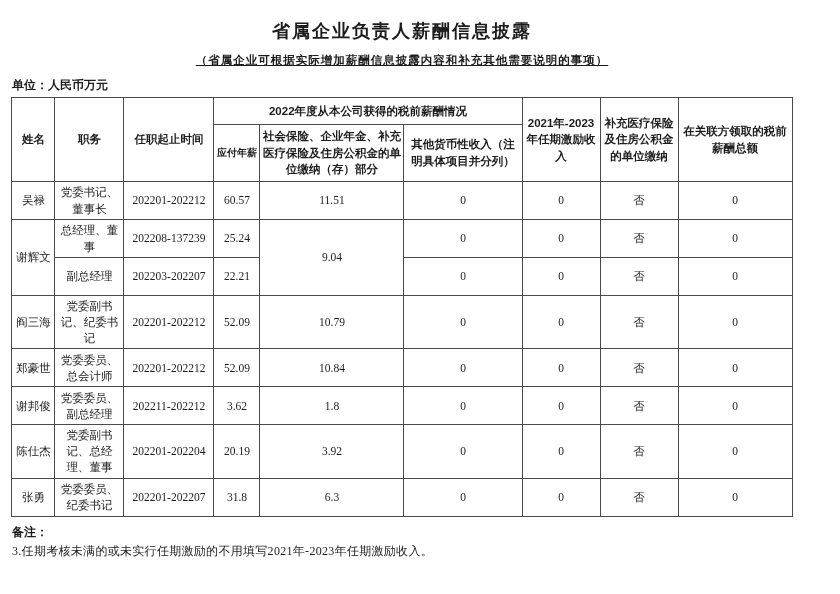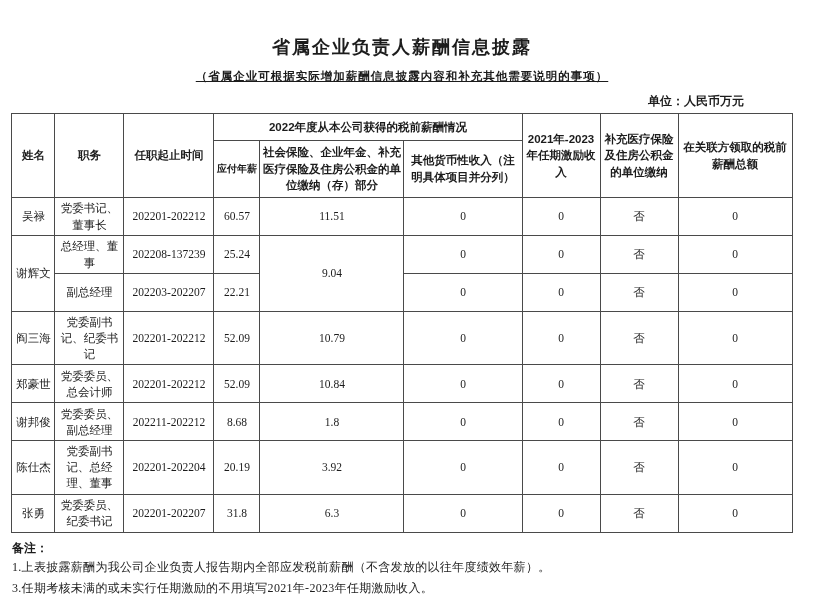--- a/index.html
+++ b/index.html
@@ -10,41 +10,40 @@
     height: 594px;
     overflow: hidden;
   }
   .page {
     width: 804px;
     height: 594px;
     background: #ffffff;
     color: #1c1c1c;
     font-family: "Liberation Serif", "DejaVu Serif", serif;
     box-sizing: border-box;
-    padding-top: 36px;
+    padding-top: 20px;
   }
   .title {
     text-align: center;
     font-size: 18px;
     font-weight: bold;
     letter-spacing: 2px;
     line-height: 22px;
   }
   .subtitle {
     text-align: center;
     font-size: 11.5px;
     font-weight: 600;
     margin-top: 11px;
     letter-spacing: 1px;
     text-decoration: underline;
   }
   .unit-line {
     width: 780px;
     margin: 9px auto 3px auto;
-    text-align: right;
     padding-right: 48px;
     box-sizing: border-box;
     font-size: 12px;
     font-weight: 600;
   }
   table.salary {
     width: 780px;
     margin: 0 auto;
     border-collapse: collapse;
     table-layout: fixed;
@@ -181,21 +180,21 @@
           <td>10.84</td>
           <td>0</td>
           <td>0</td>
           <td>否</td>
           <td>0</td>
         </tr>
         <tr>
           <td>谢邦俊</td>
           <td>党委委员、副总经理</td>
           <td>202211-202212</td>
-          <td>8.68</td>
+          <td>3.62</td>
           <td>1.8</td>
           <td>0</td>
           <td>0</td>
           <td>否</td>
           <td>0</td>
         </tr>
         <tr>
           <td>陈仕杰</td>
           <td>党委副书记、总经理、董事</td>
           <td>202201-202204</td>
@@ -215,18 +214,17 @@
           <td>0</td>
           <td>0</td>
           <td>否</td>
           <td>0</td>
         </tr>
       </tbody>
   </table>
 
   <div class="notes">
     <div class="notes-label">备注：</div>
-    <div class="note-item">1.上表披露薪酬为我公司企业负责人报告期内全部应发税前薪酬（不含发放的以往年度绩效年薪）。</div>
     <div class="note-item">3.任期考核未满的或未实行任期激励的不用填写2021年-2023年任期激励收入。</div>
 
   </div>
 
 </div>
 
 </body></html>

